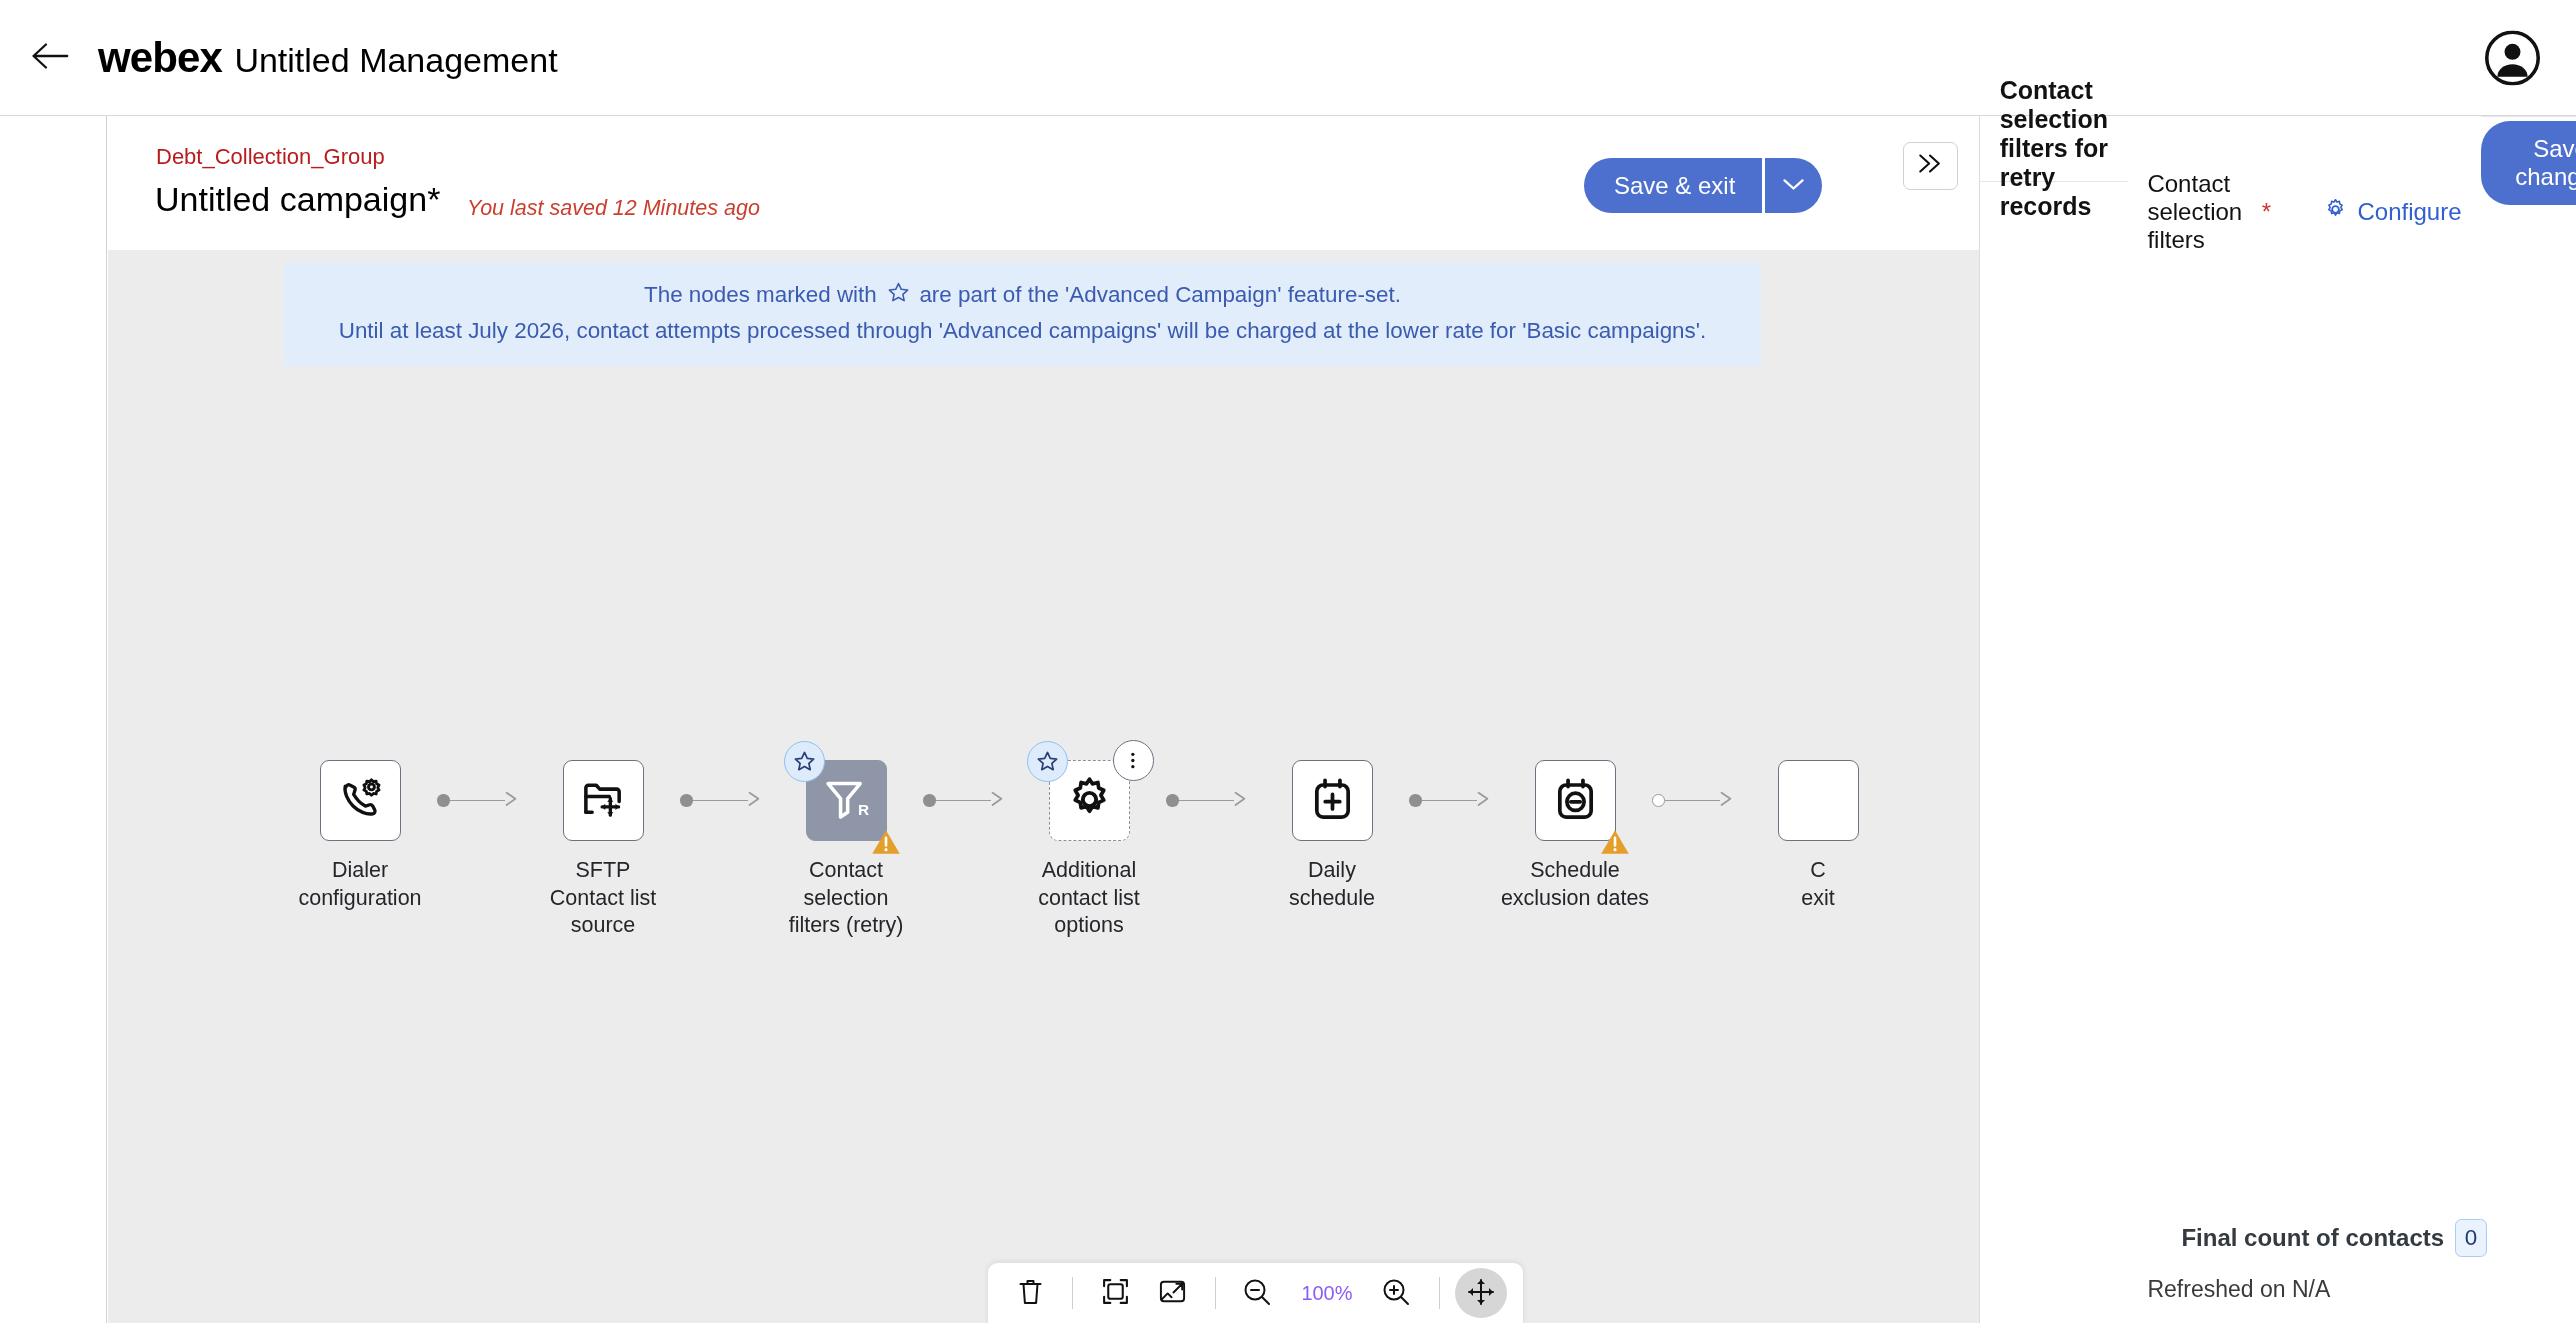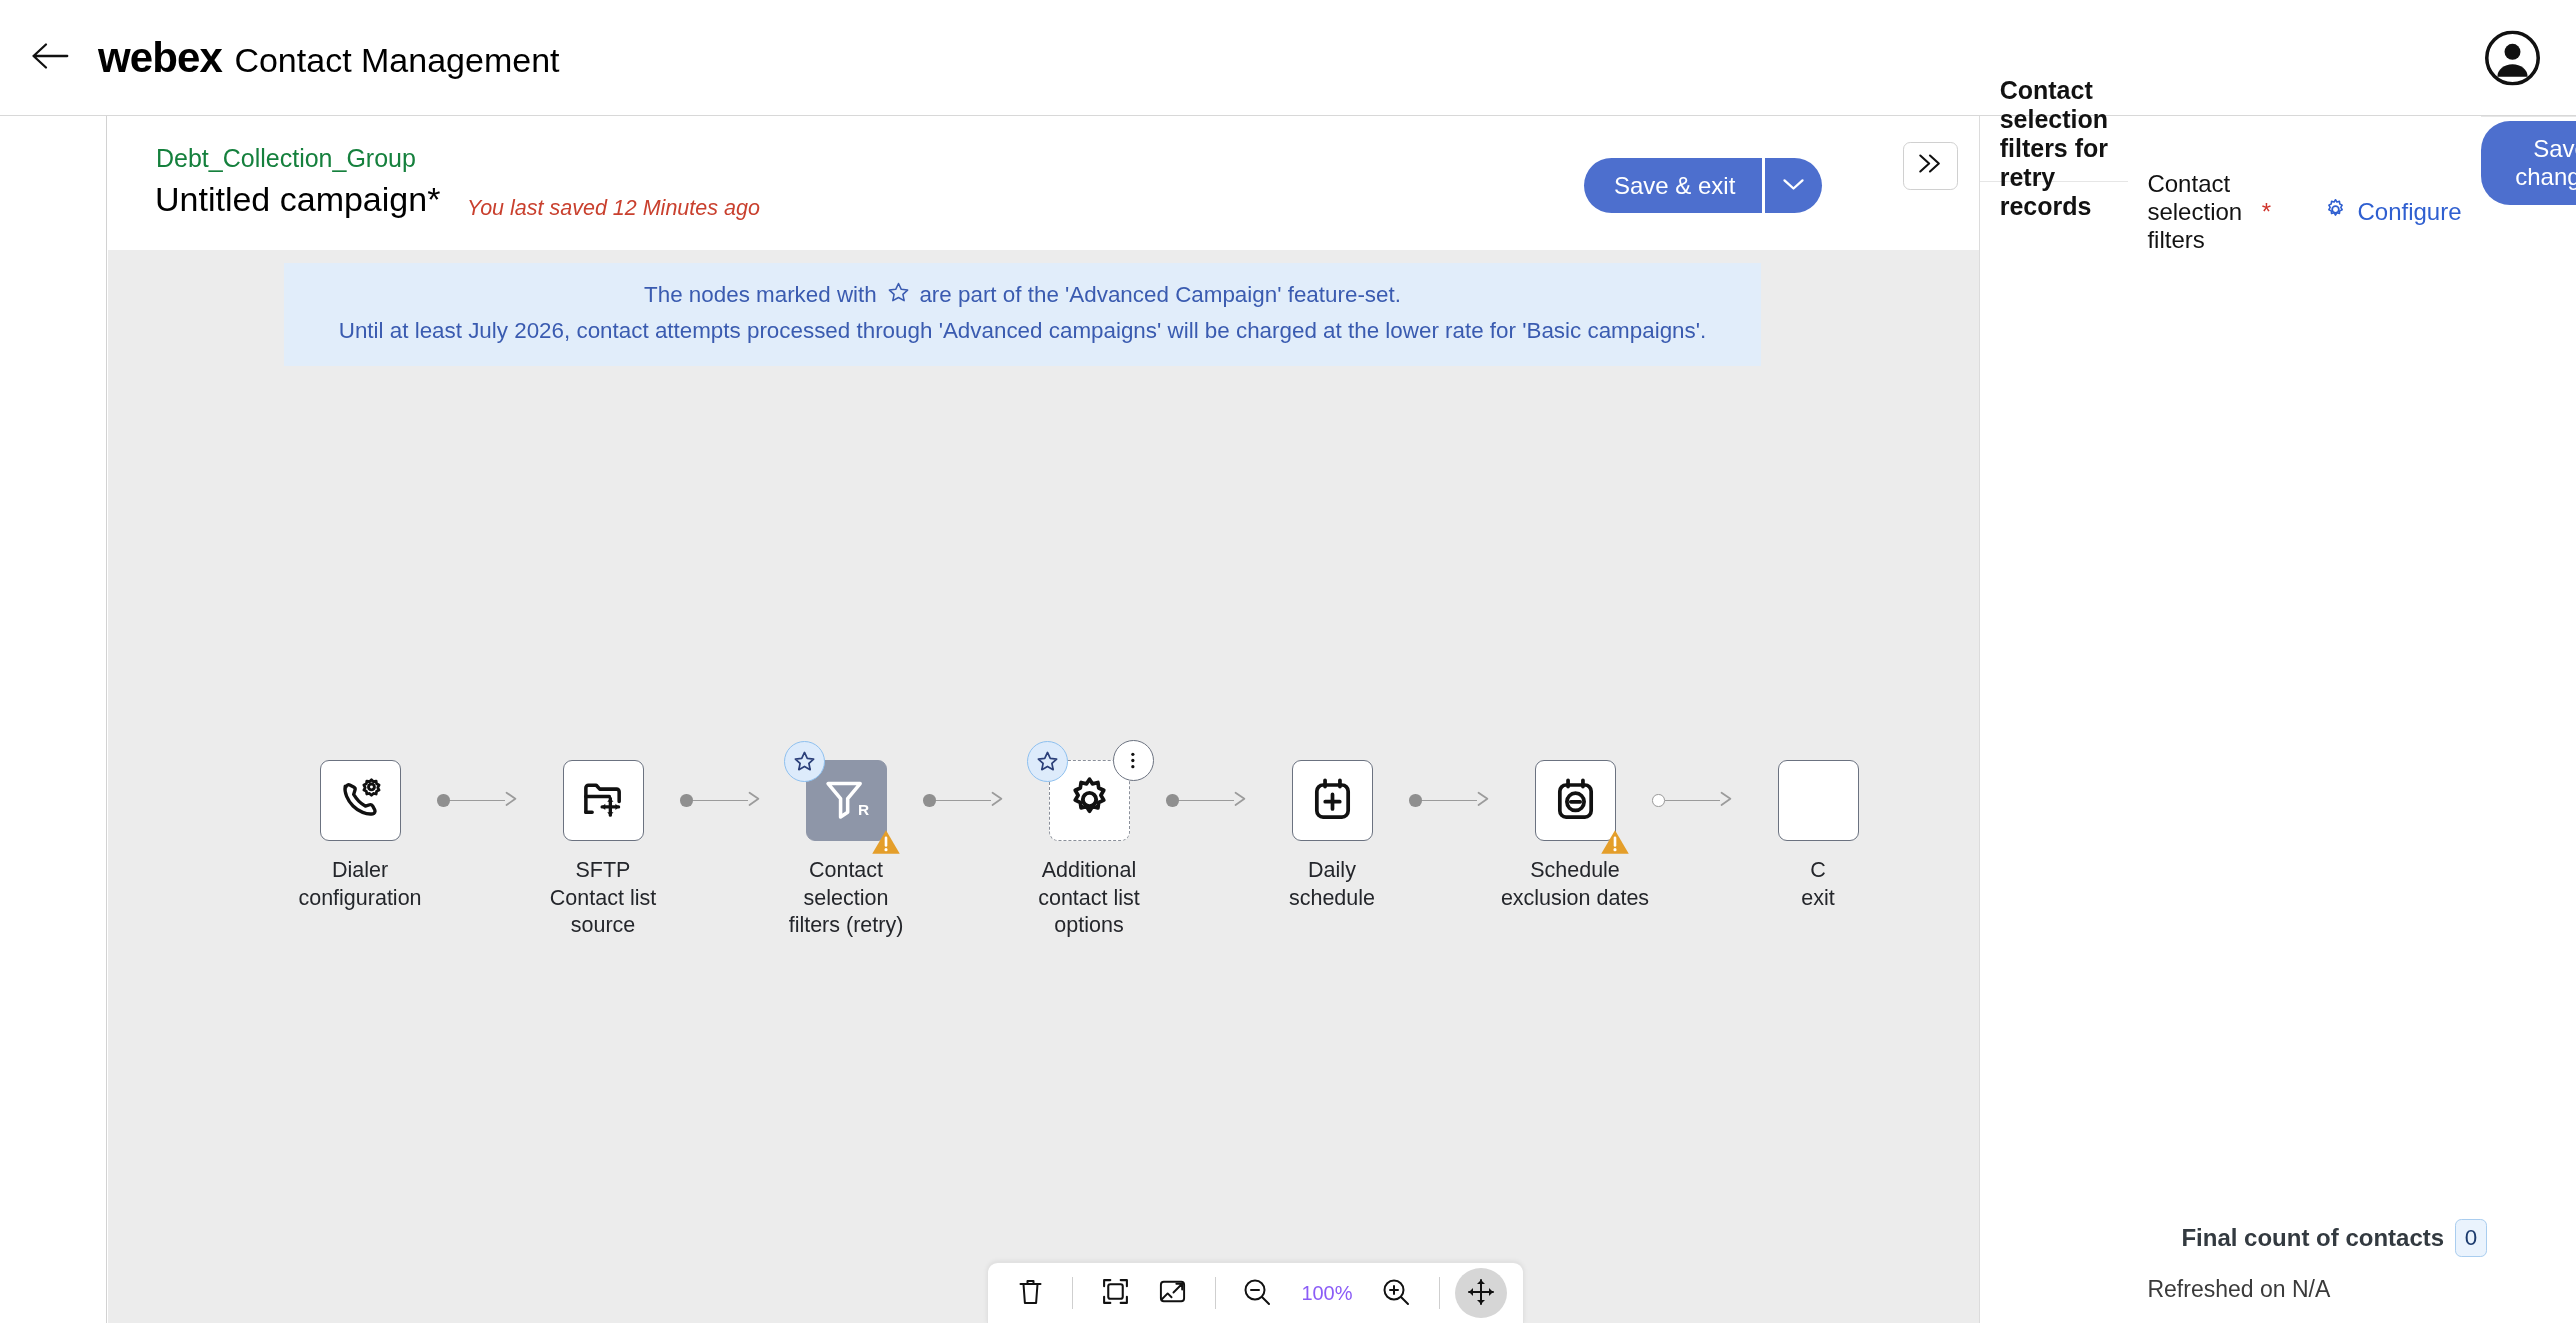--- a/index.html
+++ b/index.html
@@ -35,21 +35,21 @@
     background: #fff; border-right: 0.9px solid #d2d2d2;
   }
 
   
   .subheader {
     position: absolute; left: 108px; top: 117px; width: 1871px; height: 132px;
     background: #fff;
   }
   .crumb {
     position: absolute; left: 48px; top: 27px;
-    font-size: 25px; color: #15803d;
+    font-size: 22px; color: #b91c1c;
   }
   .camp-title {
     position: absolute; left: 47px; top: 63px;
     font-size: 34px; font-weight: 400; color: #000;
   }
   .saved-note {
     position: absolute; left: 315px; top: 79px;
     font-size: 21.5px; font-style: italic; color: #c9402e; margin-left: 44px;
   }
   .save-exit-group {
@@ -222,21 +222,21 @@
   <div class="topbar">
     <div class="back-btn">
       <span>
         <svg width="39" height="32" viewBox="0 0 44 36">
           <path d="M18 5 L4 18 L18 31 M4 18 H42" fill="none" stroke="#111" stroke-width="2.6" stroke-linecap="round" stroke-linejoin="round"></path>
         </svg>
       </span>
     </div>
     <div class="brand">
       <span class="brand-webex">webex</span>
-      <span class="brand-app">Contact Management</span>
+      <span class="brand-app">Untitled Management</span>
     </div>
     <div class="avatar-wrap">
       <svg width="55" height="55" viewBox="0 0 62 62">
         <circle cx="31" cy="31" r="29" fill="none" stroke="#111" stroke-width="4"></circle>
         <circle cx="31" cy="24" r="9" fill="#111"></circle>
         <path d="M14 52 a17 14 0 0 1 34 0 Z" fill="#111"></path>
       </svg>
     </div>
   </div>
 

